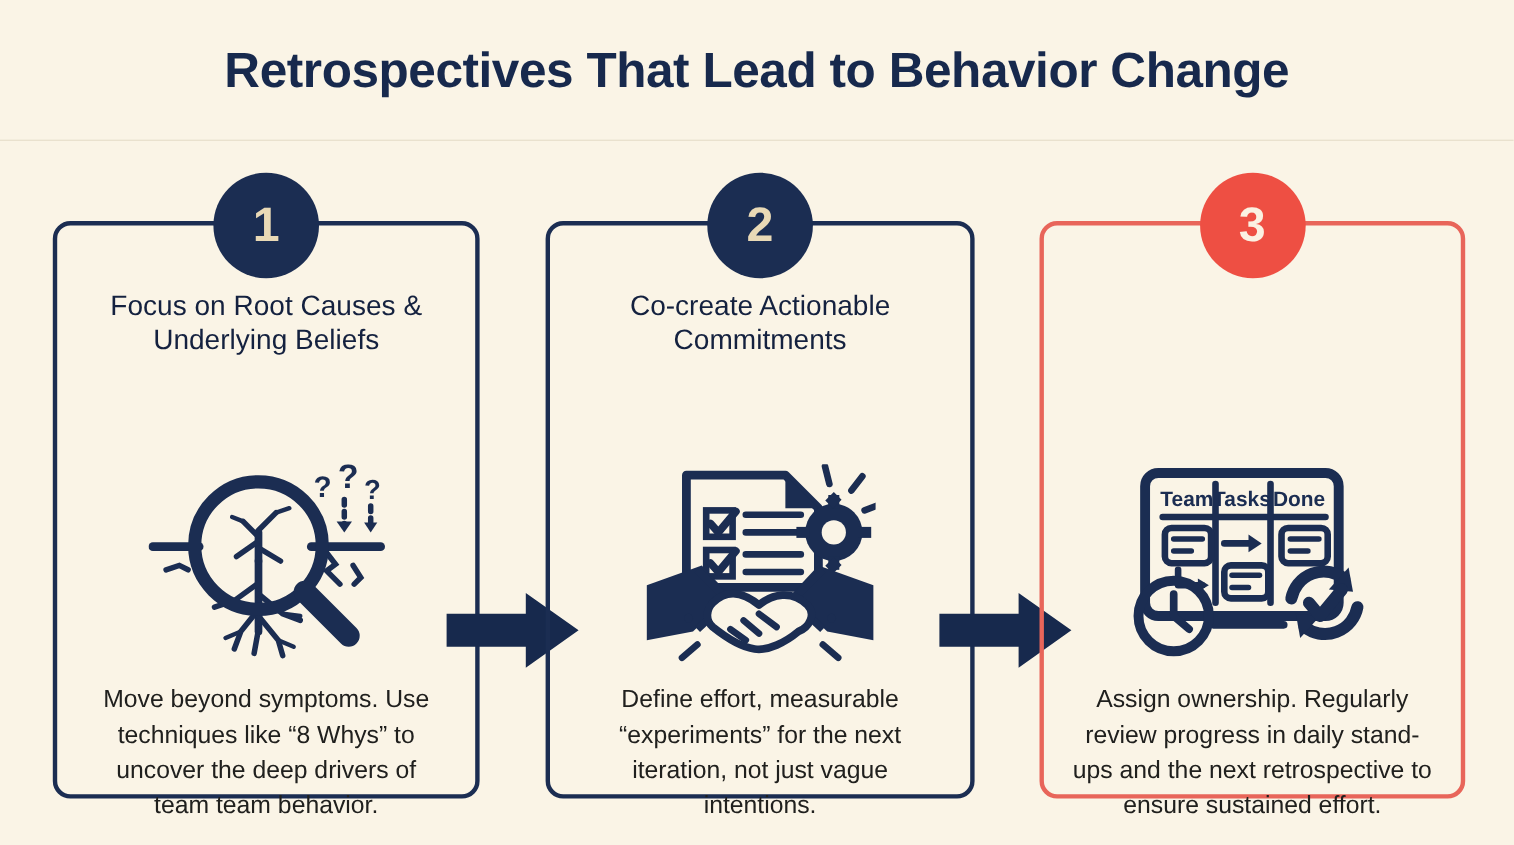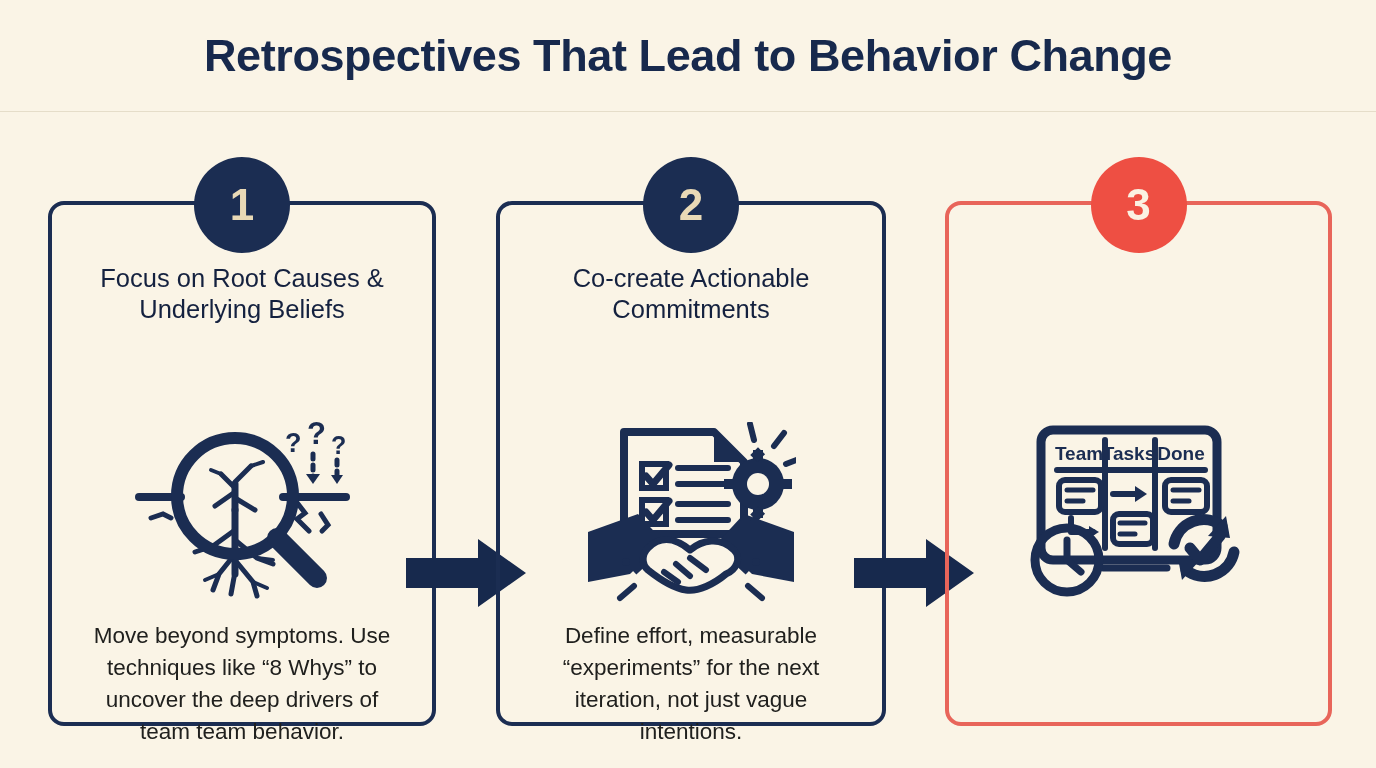--- a/index.html
+++ b/index.html
@@ -14,21 +14,21 @@
     overflow: hidden;
     position: relative;
   }
 
   
   #header {
     position: absolute;
     left: 0;
     top: 0;
     width: 1376px;
-    height: 112px;
+    height: 128px;
     border-bottom: 1.5px solid #e5ddc9;
     box-sizing: border-box;
     display: flex;
     align-items: center;
     justify-content: center;
   }
   #page-title {
     font-size: 45px;
     font-weight: bold;
     color: #17294d;
@@ -335,15 +335,16 @@
         <g transform="translate(185,126)">
           <path d="M-30 -4 A30 30 0 0 1 18 -22" fill="none" stroke="#1b2d52" stroke-width="11" stroke-linecap="round"></path>
           <path d="M22 -32 l4 22 l-22 -2 z" fill="#1b2d52"></path>
           <path d="M30 4 A30 30 0 0 1 -18 22" fill="none" stroke="#1b2d52" stroke-width="11" stroke-linecap="round"></path>
           <path d="M-22 32 l-4 -22 l22 2 z" fill="#1b2d52"></path>
           <path d="M-14 0 l10 12 l20 -24" fill="none" stroke="#1b2d52" stroke-width="11" stroke-linecap="round" stroke-linejoin="round"></path>
         </g>
       </svg>
     </div>
 
+    <div class="card-body">Assign ownership. Regularly review progress in daily stand-ups and the next retrospective to ensure sustained effort.</div>
   </div>
 
 </div>
 
 </body></html>

